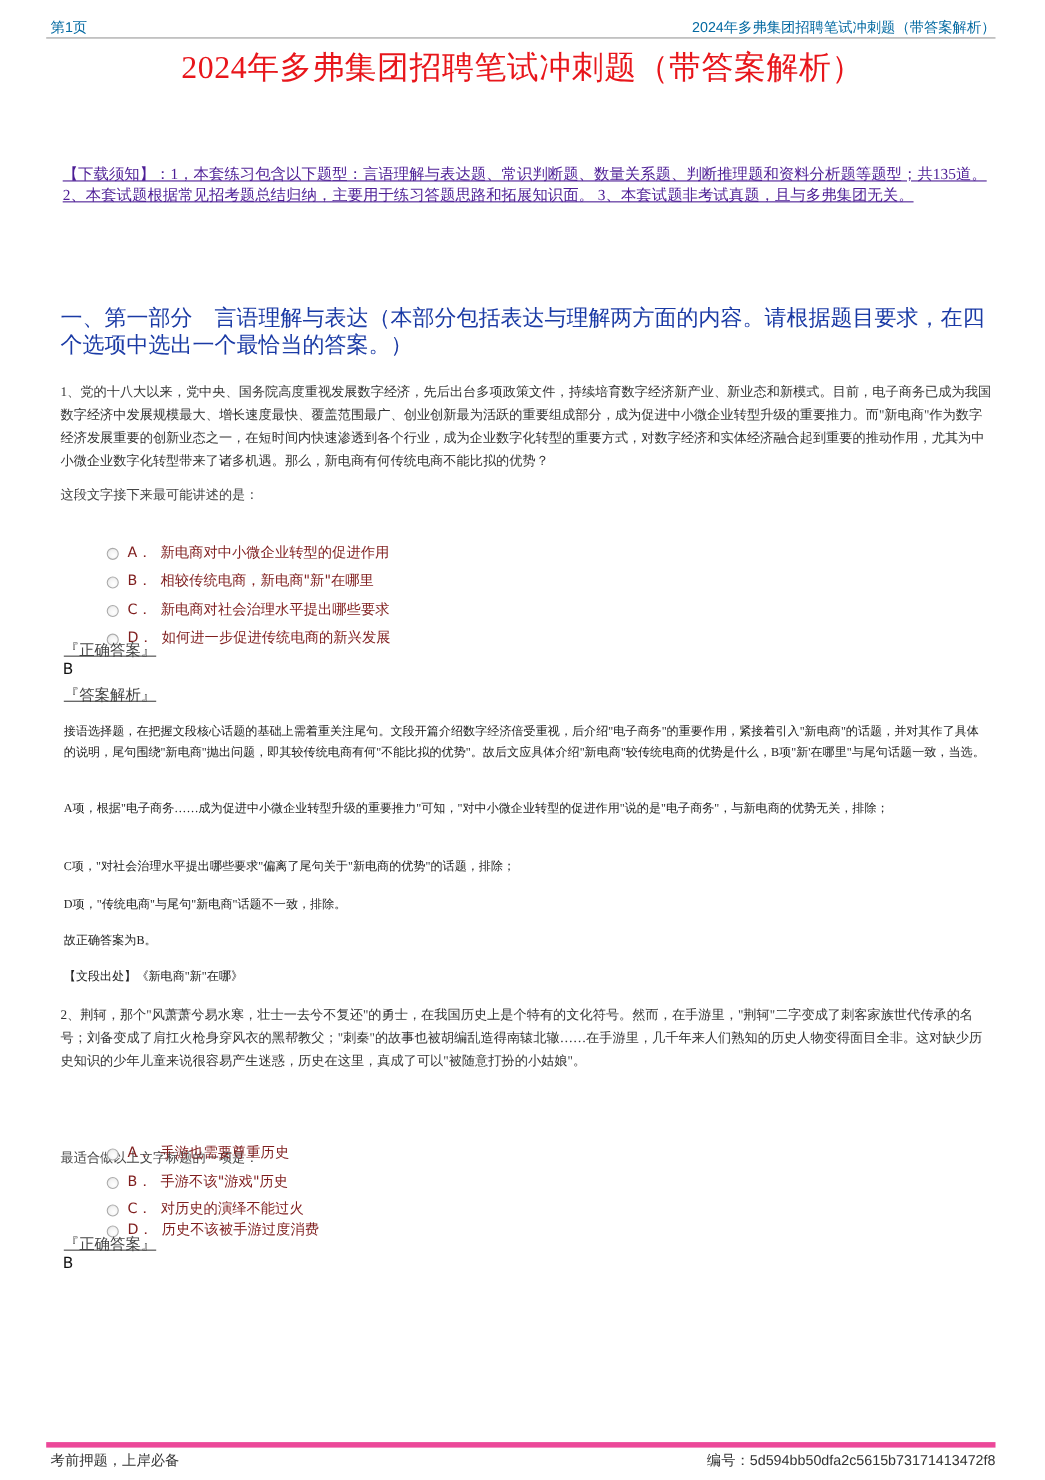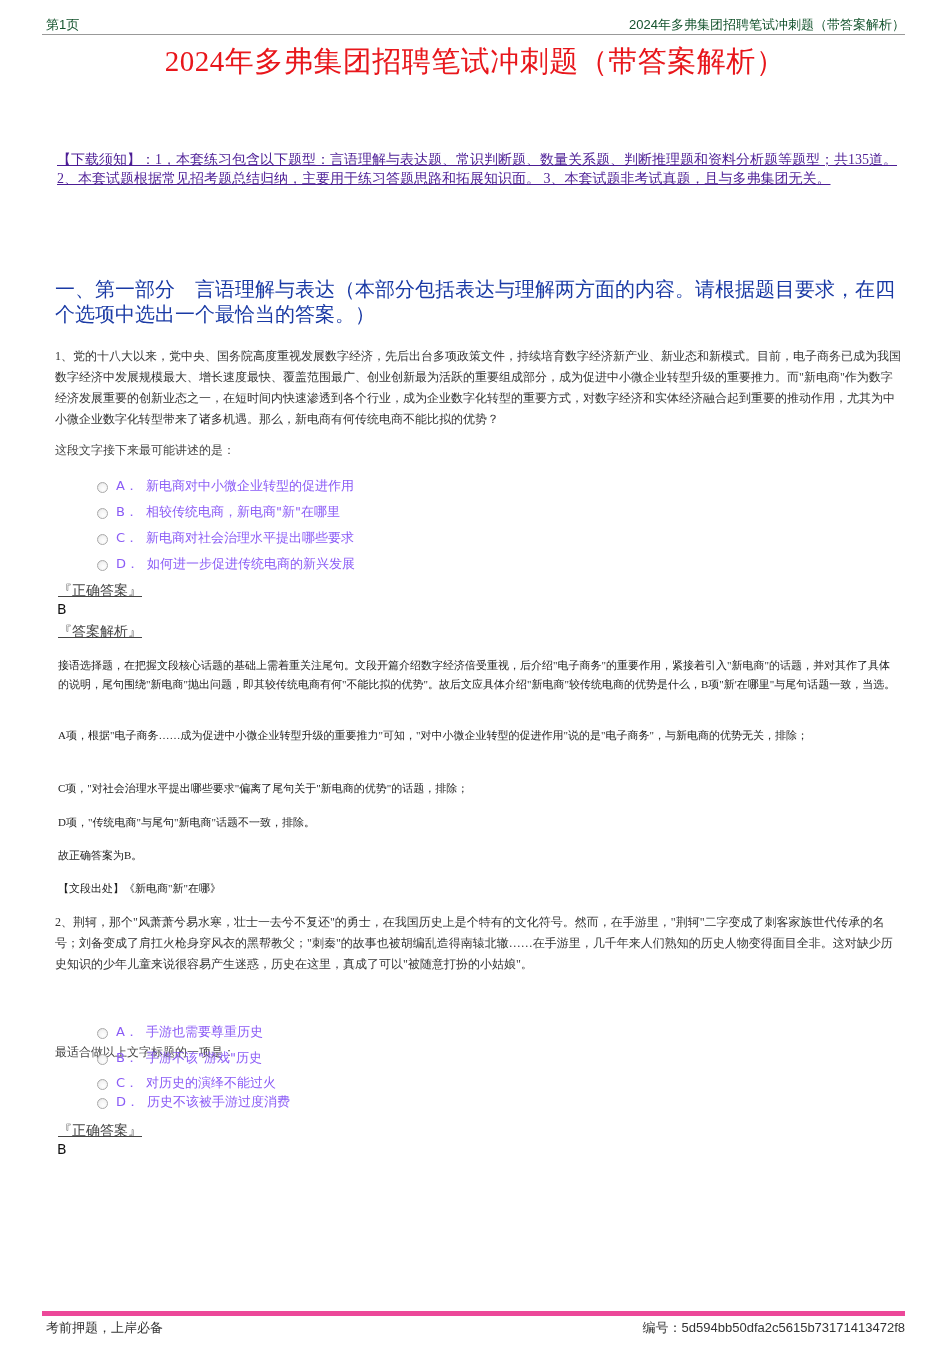--- a/index.html
+++ b/index.html
@@ -2,21 +2,21 @@
 <html><head>
 <meta charset="utf-8">
 <style>
   html, body { margin: 0; padding: 0; background: #ffffff; }
   body {
     width: 950px; height: 1345px; position: relative; overflow: hidden;
     font-family: "Liberation Serif", "DejaVu Serif", serif; color: #222;
   }
   .page-header {
     position: absolute; left: 42px; right: 45px; top: 14px; height: 20px;
-    border-bottom: 1px solid #999; font-size: 13px; color: #14532d;
+    border-bottom: 1px solid #999; font-size: 13px; color: #0369a1;
     font-family: "Liberation Sans", "DejaVu Sans", sans-serif;
   }
   .page-header .left { position: absolute; left: 4px; top: 2px; }
   .page-header .right { position: absolute; right: 0; top: 2px; }
   .doc-title {
     position: absolute; top: 42px; left: 0; width: 950px; text-align: center;
     color: #e8161b; font-size: 29px; letter-spacing: 0.5px;
   }
   .notice {
     position: absolute; left: 57px; width: 843px; top: 150px;
@@ -27,21 +27,21 @@
     font-size: 20px; line-height: 25px; color: #1a3aa5;
   }
   .qtext {
     position: absolute; left: 55px; width: 848px;
     font-size: 12px; line-height: 21px; color: #333;
   }
   .prompt { position: absolute; left: 55px; font-size: 12px; color: #444; }
   .options { position: absolute; left: 97px; }
   .opt {
     position: absolute; left: 0; white-space: nowrap;
-    font-family: "DejaVu Sans", "Liberation Sans", sans-serif; font-size: 13px; color: #8b5cf6;
+    font-family: "DejaVu Sans", "Liberation Sans", sans-serif; font-size: 13px; color: #7f1d1d; margin-top: 16px;
   }
   .radio {
     display: inline-block; width: 9px; height: 9px; border-radius: 50%;
     border: 1px solid #aaa; background: radial-gradient(circle at 60% 65%, #fff 0, #f2f2f2 60%, #ccc 100%);
     vertical-align: -3px; margin-right: 8px;
   }
   .opt .letter { display: inline-block; min-width: 20px; margin-right: 8px; }
   .label-line {
     position: absolute; left: 58px; font-size: 14px; color: #444;
     font-family: "DejaVu Sans", "Liberation Sans", sans-serif;

